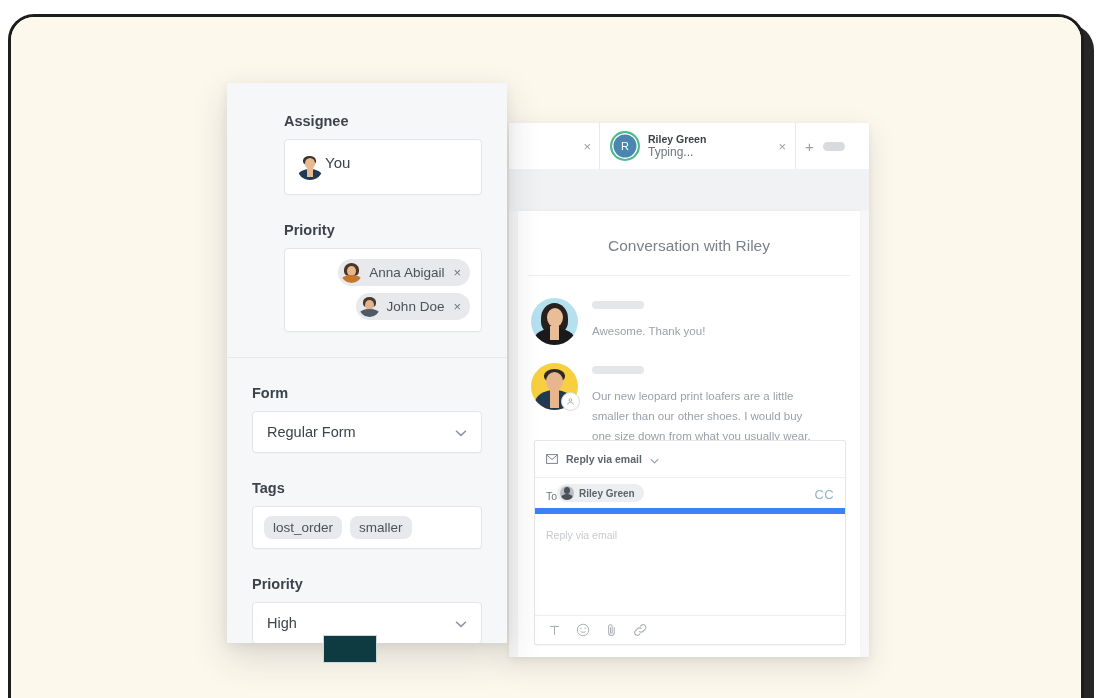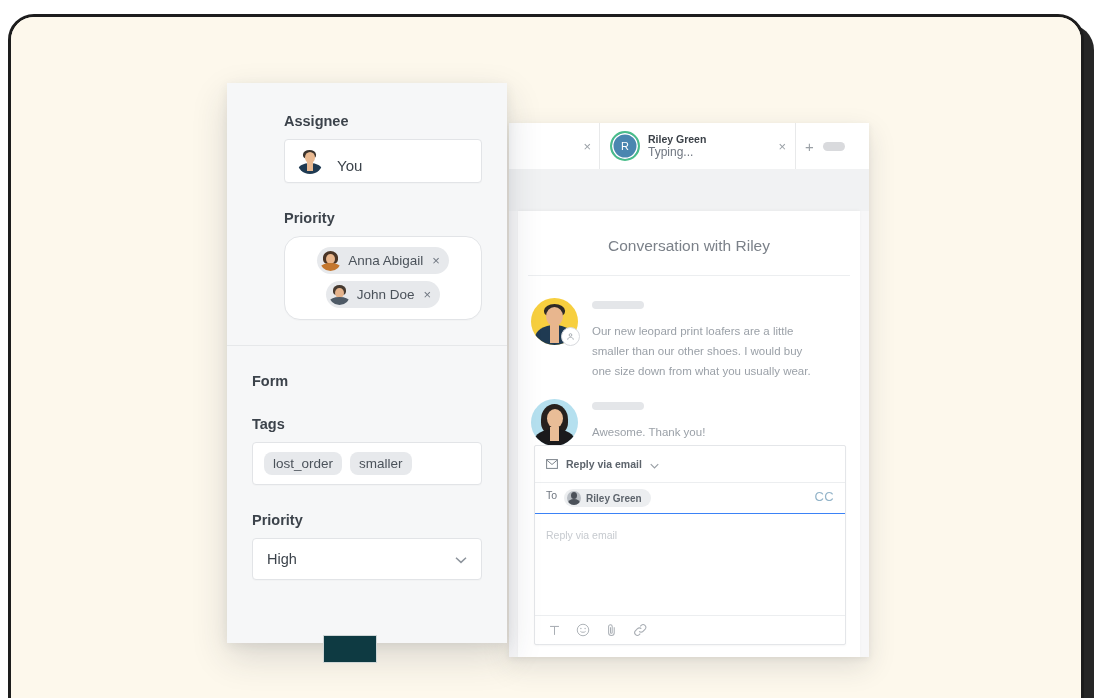--- a/index.html
+++ b/index.html
@@ -250,24 +250,23 @@
     padding: 9px 11px;
     border-bottom: 1px solid #eceef0;
   }
   .composer-head-label {
     font-size: 10.5px;
     color: #5d646c;
     font-weight: bold;
   }
   .composer-to {
     display: flex;
-    align-items: flex-start;
+    align-items: flex-end;
     padding: 6px 11px;
-    border-bottom: 1px solid #3b82f6;
-    gap: 7px;
+    border-bottom: 6px solid #3b82f6;
   }
   .to-label {
     font-size: 10.5px;
     color: #6f7680;
   }
   .recipient-chip {
     display: flex;
     align-items: center;
     gap: 5px;
     background: #eceef0;
@@ -344,42 +343,41 @@
   }
   .field-label.spaced { margin-top: 27px; }
   .field-box {
     background: #ffffff;
     border: 1px solid #e2e4e7;
     border-radius: 4px;
     box-shadow: 0 1px 1px rgba(0,0,0,0.02);
   }
   .assignee-box {
     display: flex;
-    align-items: flex-end;
-    gap: 14px;
-    padding: 8px 12px;
+    align-items: flex-start;
+    gap: 2px;
+    padding: 14px 12px;
   }
   .assignee-av {
     width: 26px;
     height: 26px;
     border-radius: 50%;
     overflow: hidden;
     flex: 0 0 auto;
   }
   .assignee-name {
     font-size: 15px;
     color: #3c434b;
   }
   .followers-box {
     padding: 10px 11px 11px;
     display: flex;
     flex-direction: column;
     gap: 7px;
-    align-items: center;
-    border-radius: 16px;
+    align-items: flex-end;
   }
   .follower-chip {
     display: flex;
     align-items: center;
     gap: 7px;
     background: #e7e9ec;
     border-radius: 14px;
     padding: 3px 9px 3px 3px;
   }
   .follower-av {
@@ -470,20 +468,38 @@
             <span class="pill-placeholder"></span>
           </div>
         </div>
 
         <div class="subbar"></div>
 
         <div class="convo-panel">
           <div class="convo-title">Conversation with Riley</div>
 
           <div class="messages">
+
+            <div class="msg">
+              <div class="msg-avatar">
+                <div class="circle">
+                  <div class="ph">
+                    <div class="bg" style="background:#b5e0ef"></div>
+                    <div class="hair" style="left:10px;top:5px;width:27px;height:31px;background:#26211e"></div>
+                    <div class="head" style="left:16px;top:10px;width:16px;height:19px;background:#e9bd97"></div>
+                    <div class="body" style="left:3px;top:30px;width:41px;height:24px;background:#1a1a1c"></div>
+                    <div class="body" style="left:19px;top:28px;width:9px;height:14px;background:#e9bd97;border-radius:0"></div>
+                  </div>
+                </div>
+              </div>
+              <div class="msg-body">
+                <div class="name-skeleton"></div>
+                <div class="msg-text">Awesome. Thank you!</div>
+              </div>
+            </div>
 
             <div class="msg">
               <div class="msg-avatar">
                 <div class="circle">
                   <div class="ph">
                     <div class="bg" style="background:#f7cf3f"></div>
                     <div class="hair" style="left:13px;top:6px;width:21px;height:13px;background:#2f2a26"></div>
                     <div class="head" style="left:15px;top:9px;width:17px;height:19px;background:#e8b68e"></div>
                     <div class="body" style="left:4px;top:27px;width:39px;height:26px;background:#1f3a52"></div>
                     <div class="body" style="left:19px;top:27px;width:9px;height:18px;background:#e8b68e;border-radius:0"></div>
@@ -495,38 +511,20 @@
                     <path d="M4.5 20.5c0-4 3.4-6.4 7.5-6.4s7.5 2.4 7.5 6.4"></path>
                   </svg>
                 </span>
               </div>
               <div class="msg-body">
                 <div class="name-skeleton"></div>
                 <div class="msg-text">Our new leopard print loafers are a little smaller than our other shoes. I would buy one size down from what you usually wear.</div>
               </div>
             </div>
 
-            <div class="msg">
-              <div class="msg-avatar">
-                <div class="circle">
-                  <div class="ph">
-                    <div class="bg" style="background:#b5e0ef"></div>
-                    <div class="hair" style="left:10px;top:5px;width:27px;height:31px;background:#26211e"></div>
-                    <div class="head" style="left:16px;top:10px;width:16px;height:19px;background:#e9bd97"></div>
-                    <div class="body" style="left:3px;top:30px;width:41px;height:24px;background:#1a1a1c"></div>
-                    <div class="body" style="left:19px;top:28px;width:9px;height:14px;background:#e9bd97;border-radius:0"></div>
-                  </div>
-                </div>
-              </div>
-              <div class="msg-body">
-                <div class="name-skeleton"></div>
-                <div class="msg-text">Awesome. Thank you!</div>
-              </div>
-            </div>
-
           </div>
 
           <div class="composer">
             <div class="composer-head">
               <span>
                 <svg width="12" height="10" viewBox="0 0 24 20" fill="none" stroke="#7d848c" stroke-width="2">
                   <rect x="1.2" y="1.2" width="21.6" height="17.6"></rect>
                   <path d="M1.6 2.2 L12 11 L22.4 2.2"></path>
                 </svg>
               </span>
@@ -631,20 +629,28 @@
               <span class="follower-name">John Doe</span>
               <span class="chip-x">×</span>
             </span>
           </div>
         </div>
 
         <div class="panel-divider"></div>
 
         <div class="panel-sec">
           <div class="field-label spaced">Form</div>
+          <div class="field-box select-box">
+            <span class="select-value">Regular Form</span>
+            <span class="chev">
+              <svg width="12" height="8" viewBox="0 0 12 8" fill="none" stroke="#8d949c" stroke-width="1.5">
+                <path d="M1 1.8 L6 6.4 L11 1.8"></path>
+              </svg>
+            </span>
+          </div>
 
           <div class="field-label spaced">Tags</div>
           <div class="field-box tags-box">
             <span class="tag">lost_order</span>
             <span class="tag">smaller</span>
           </div>
 
           <div class="field-label spaced">Priority</div>
           <div class="field-box select-box">
             <span class="select-value">High</span>

